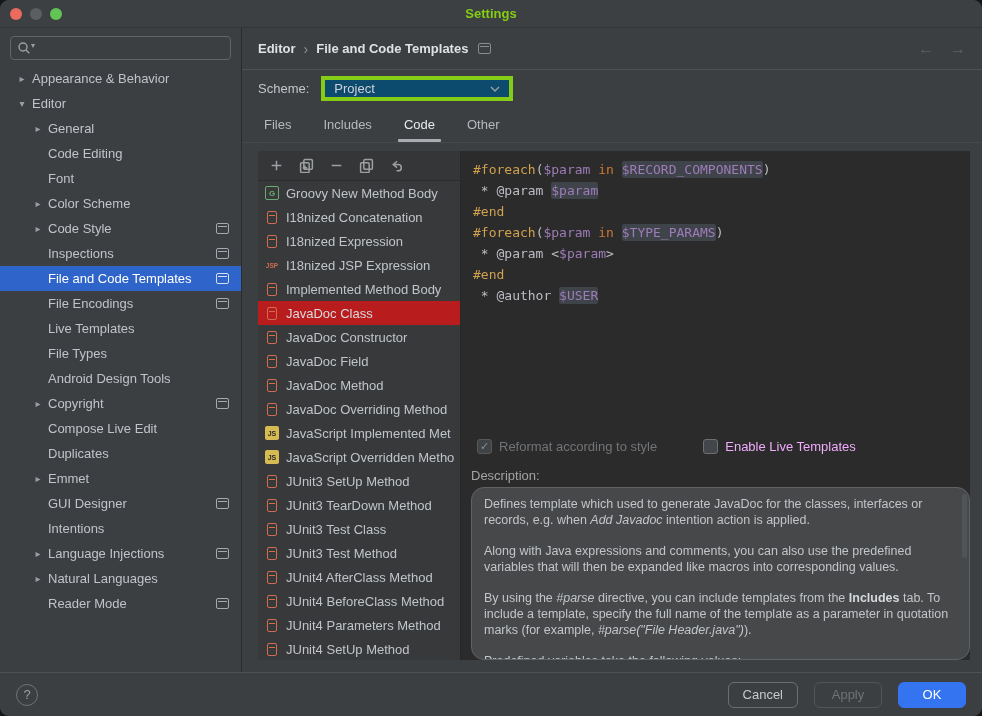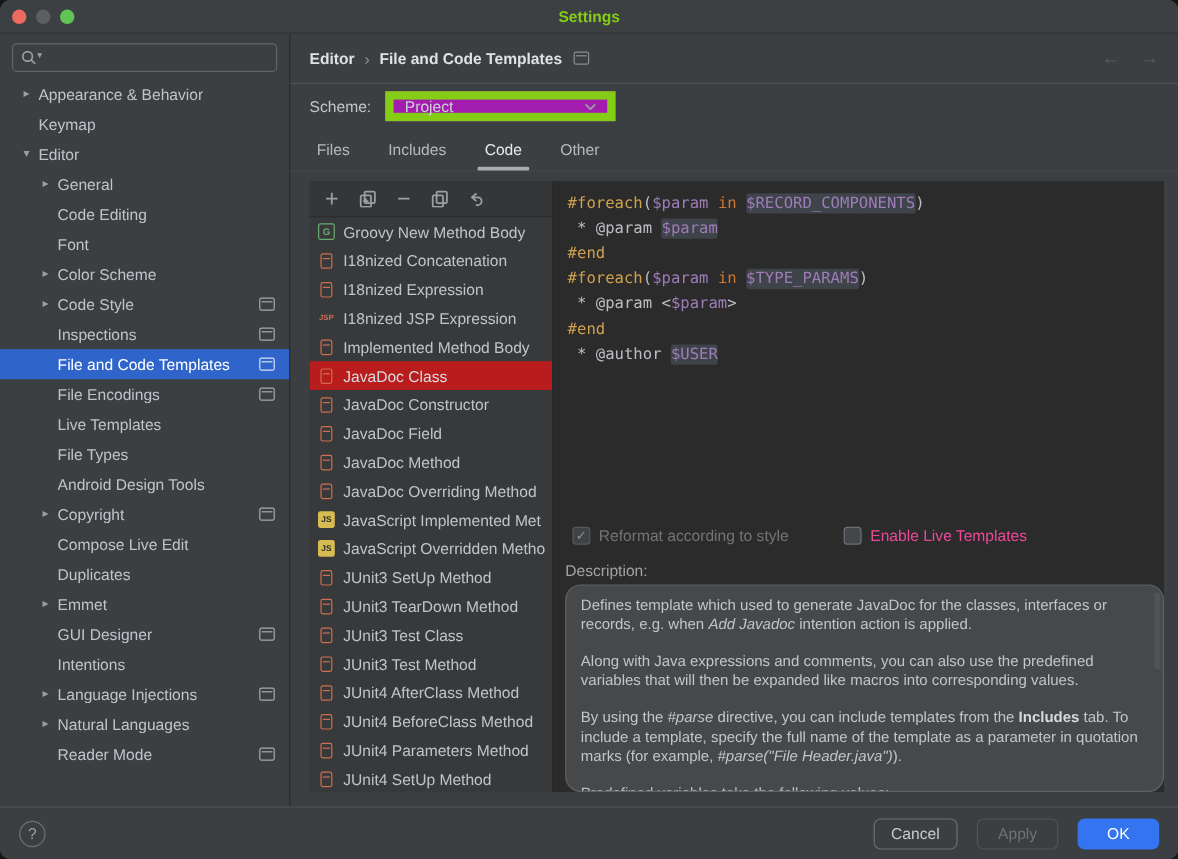--- a/index.html
+++ b/index.html
@@ -40,21 +40,21 @@
   .main{flex:1;display:flex;flex-direction:column;min-width:0;}
   .header-row{flex:0 0 42px;display:flex;align-items:center;padding:0 16px;border-bottom:1px solid #4e5052;}
   .breadcrumb{display:flex;align-items:center;gap:8px;color:#dfe1e5;}
   .crumb{font-weight:bold;}
   .crumb-sep{color:#8c8f93;font-size:14px;}
   .breadcrumb .mini-window{color:#9da0a2;margin-left:2px;}
   .nav-arrows{margin-left:auto;display:flex;gap:16px;color:#5d6063;font-size:16px;}
 
   .scheme-row{flex:0 0 37px;display:flex;align-items:center;padding:0 16px;gap:12px;}
   .scheme-label{color:#c3c6cb;}
-  .combo{width:192px;height:25px;border:7px solid #84cc16;border-radius:0;background:#a21caf;display:flex;align-items:center;justify-content:space-between;padding:0 9px;color:#ced2d6;}
+  .combo{width:192px;height:25px;border:4px solid #84cc16;border-radius:0;background:#0c4a6e;display:flex;align-items:center;justify-content:space-between;padding:0 9px;color:#ced2d6;}
   .combo-arrow svg{display:block;}
 
   .tabs-row{flex:0 0 36px;display:flex;align-items:stretch;padding:0 16px;border-bottom:1px solid #454749;}
   .tab{display:flex;align-items:center;padding:0 6px;margin-right:20px;position:relative;color:#b6b9bd;}
   .tab.selected{color:#e8eaed;}
   .tab.selected::after{content:"";position:absolute;left:0;right:0;bottom:0;height:3px;background:#a9acb0;border-radius:1px;}
 
   .content-row{flex:1;display:flex;margin:8px 12px 12px 16px;min-height:0;}
 
   
@@ -79,21 +79,21 @@
   .tok-pln{color:#bcbec4;}
   .tok-dir{color:#d0a14f;}
   .tok-kw{color:#cc7832;}
   .tok-var{color:#9d7cb8;}
   .tok-varhl{color:#9d7cb8;background:#3f434a;border-radius:2px;padding:1px 0;}
 
   .opts-row{flex:0 0 34px;display:flex;align-items:center;padding:0 16px;gap:46px;}
   .cb{display:flex;align-items:center;cursor:default;}
   .cb-box{width:15px;height:15px;border-radius:3px;display:flex;align-items:center;justify-content:center;margin-right:7px;background:#43474b;border:1px solid #6b6f73;font-size:11px;}
   .cb-disabled .cb-box{background:#3f4346;border:1px solid #55585c;color:#8d9094;}
-  .cb-label{color:#ec4899;}
+  .cb-label{color:#f0abfc;}
   .cb-disabled .cb-label{color:#717478;}
 
   .desc-label{flex:0 0 24px;display:flex;align-items:flex-end;padding:0 0 4px 10px;color:#a3a3a3;}
   .desc-box{flex:1;margin-left:10px;background:#46484a;border:1px solid #606366;border-radius:13px;padding:8px 16px 8px 12px;overflow:hidden;position:relative;font-size:12.5px;line-height:16px;color:#c2c5c9;min-height:0;}
   .desc-box p{margin:0 0 15px 0;}
   .desc-box .em{font-style:italic;}
   .desc-box .strong{font-weight:bold;color:#d6d9dd;}
   .desc-scrollbar{position:absolute;right:2px;top:6px;width:5px;height:64px;border-radius:3px;background:#5b5e62;opacity:.55;}
 
   
@@ -127,24 +127,20 @@
               <line x1="9" y1="9" x2="12.3" y2="12.3" stroke="#9da0a2" stroke-width="1.4"></line>
             </svg>
         </span>
         <span class="search-caret">▾</span>
         <input class="search-input" placeholder="" style="">
       </div>
       <div class="tree">
           <div class="tree-row lvl0">
             <span class="chev">▸</span>
             <span class="tree-label">Appearance &amp; Behavior</span>
-          </div>
-          <div class="tree-row lvl0">
-            <span class="chev"></span>
-            <span class="tree-label">Keymap</span>
           </div>
           <div class="tree-row lvl0">
             <span class="chev">▾</span>
             <span class="tree-label">Editor</span>
           </div>
           <div class="tree-row lvl1">
             <span class="chev">▸</span>
             <span class="tree-label">General</span>
           </div>
           <div class="tree-row lvl1">

